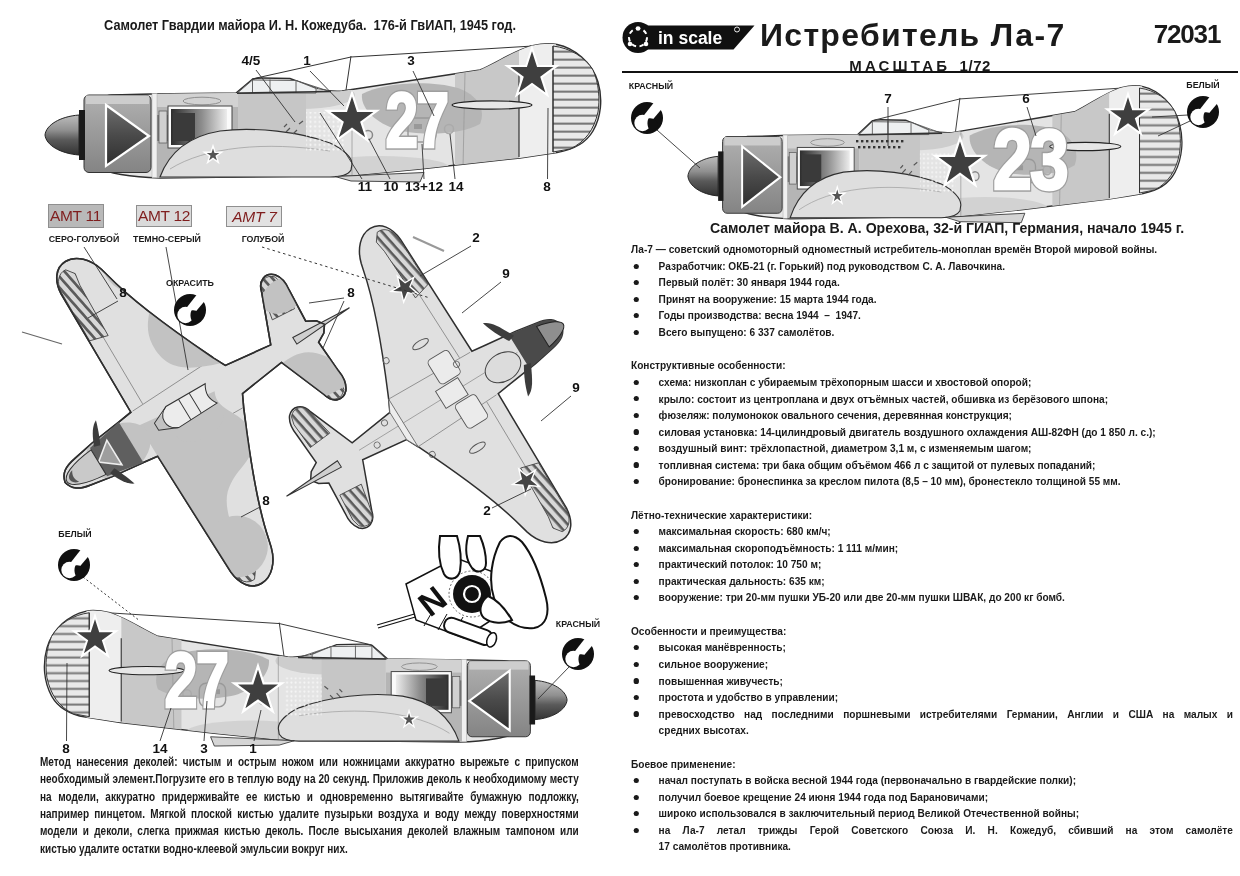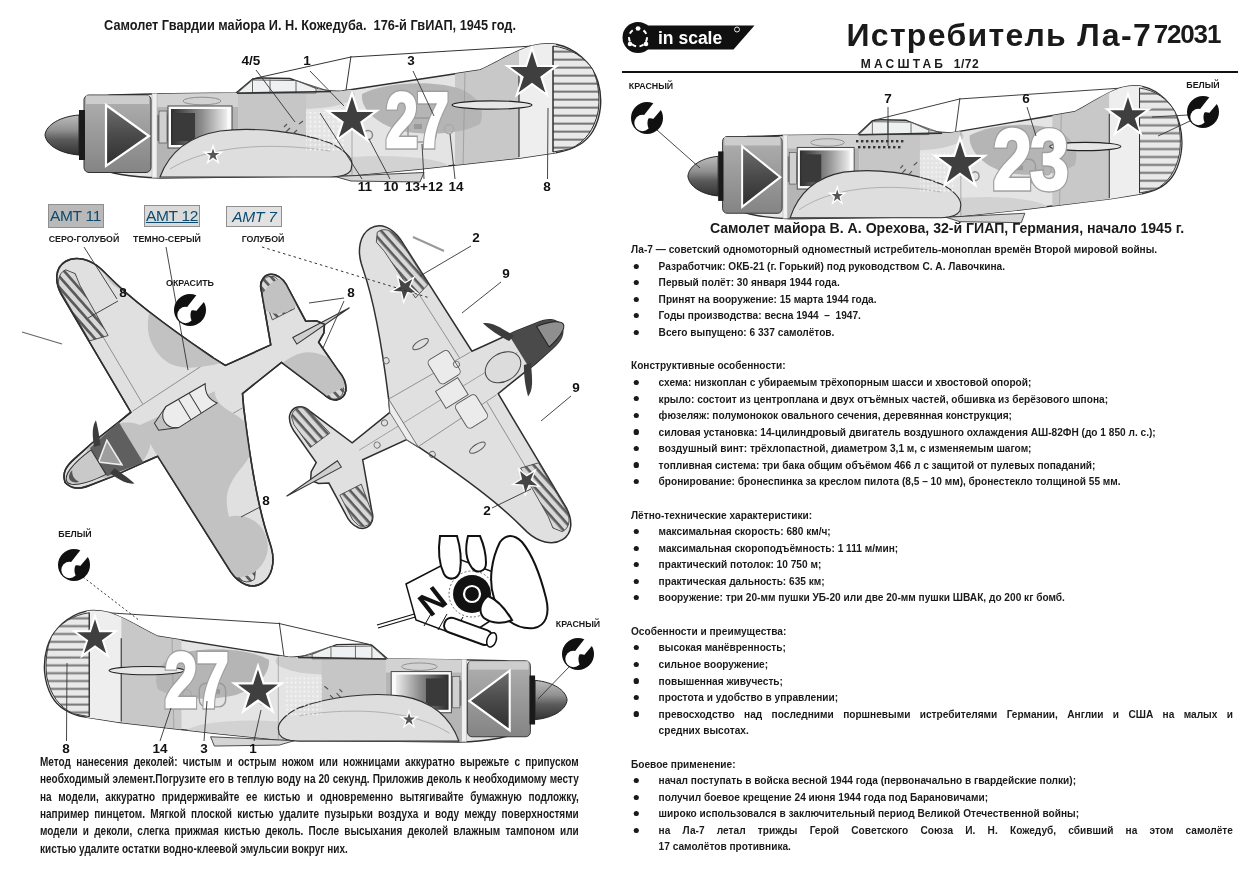--- a/index.html
+++ b/index.html
@@ -1,28 +1,28 @@
 <!DOCTYPE html>
 <html><head>
 <meta charset="utf-8">
 <style>
   html,body{margin:0;padding:0;}
   body{width:1240px;height:876px;background:#fff;position:relative;overflow:hidden;
        font-family:"Liberation Sans",sans-serif;color:#1a1a1a;}
   .abs{position:absolute;}
   #ltitle{left:0;top:16px;width:620px;text-align:center;font-size:15px;font-weight:bold;
        transform:scaleX(0.85);transform-origin:50% 50%;white-space:nowrap;}
-  #rtitle{left:760px;top:17px;width:392px;text-align:right;font-size:32px;font-weight:bold;letter-spacing:1.3px;}
+  #rtitle{left:760px;top:17px;width:392px;text-align:left;font-size:32px;font-weight:bold;letter-spacing:1.3px;}
   #rnum{left:1127px;top:19px;width:120px;font-size:26px;font-weight:bold;text-align:center;letter-spacing:-1.2px;}
-  #rscale{left:820px;top:57px;width:200px;text-align:center;font-size:12px;font-weight:bold;}
+  #rscale{left:820px;top:57px;width:200px;text-align:center;font-size:15px;font-weight:bold;}
   #rline{left:622px;top:70.8px;width:616px;height:2.2px;background:#111;}
   #rcap{left:640px;top:218.5px;width:614px;text-align:center;font-size:15px;font-weight:bold;
        transform:scaleX(0.94);transform-origin:50% 50%;white-space:nowrap;}
   .chip{position:absolute;border:1px solid #8f8f8f;text-align:center;white-space:nowrap;
-        font-size:15.5px;color:#0c4a6e;letter-spacing:-0.3px;}
+        font-size:15.5px;color:#7f1d1d;letter-spacing:-0.3px;}
   .chiplab{position:absolute;font-size:9.8px;font-weight:bold;text-align:center;
         transform:scaleX(0.9);transform-origin:50% 50%;}
   #para{left:40px;top:754px;width:646px;font-size:12px;font-weight:bold;line-height:17.35px;
         transform:scaleX(0.834);transform-origin:0 0;}
   #para div{text-align:justify;text-align-last:justify;}
   #para div.last{text-align-last:left;}
   #rcol{left:631px;top:241.2px;width:684px;font-size:11.5px;line-height:16.55px;
         font-weight:bold;transform:scaleX(0.88);transform-origin:0 0;}
   #rcol p{margin:0;}
   #rcol p.h{margin-top:16.95px;}
@@ -34,21 +34,21 @@
 </style>
 </head>
 <body>
 <div class="abs" id="ltitle">Самолет Гвардии майора И. Н. Кожедуба.&nbsp; 176-й ГвИАП, 1945 год.</div>
 <div class="abs" id="rtitle">Истребитель Ла-7</div>
 <div class="abs" id="rnum">72031</div>
 <div class="abs" id="rscale"><span style="letter-spacing:3.2px;">МАСШТАБ</span><span style="letter-spacing:0.5px;">&nbsp; 1/72</span></div>
 <div class="abs" id="rline"></div>
 <div class="abs" id="rcap">Самолет майора В. А. Орехова, 32-й ГИАП, Германия, начало 1945 г.</div>
 <div class="abs chip" style="left:47.5px;top:204.3px;width:54px;height:21.4px;line-height:21.4px;background:#b9b9b9;">AMT 11</div>
-<div class="abs chip" style="left:144px;top:204.8px;width:54px;height:19.8px;line-height:19.8px;background:#dadada;text-decoration:underline;">AMT 12</div>
+<div class="abs chip" style="left:136px;top:204.8px;width:54px;height:19.8px;line-height:19.8px;background:#dadada;">AMT 12</div>
 <div class="abs chip" style="left:226.4px;top:205.5px;width:54px;height:19.1px;line-height:19.1px;background:#e2e2e2;font-style:italic;">AMT 7</div>
 <div class="abs chiplab" style="left:24px;top:232.6px;width:120px;">СЕРО-ГОЛУБОЙ</div>
 <div class="abs chiplab" style="left:107px;top:232.6px;width:120px;">ТЕМНО-СЕРЫЙ</div>
 <div class="abs chiplab" style="left:203px;top:233.3px;width:120px;">ГОЛУБОЙ</div>
 <div class="abs chiplab" style="left:140px;top:277px;width:100px;">ОКРАСИТЬ</div>
 <div class="abs chiplab" style="left:25px;top:528px;width:100px;">БЕЛЫЙ</div>
 <div class="abs chiplab" style="left:528px;top:618px;width:100px;">КРАСНЫЙ</div>
 <div class="abs chiplab" style="left:601px;top:80px;width:100px;">КРАСНЫЙ</div>
 <div class="abs chiplab" style="left:1153px;top:79px;width:100px;">БЕЛЫЙ</div>
 <div class="abs" id="para">

